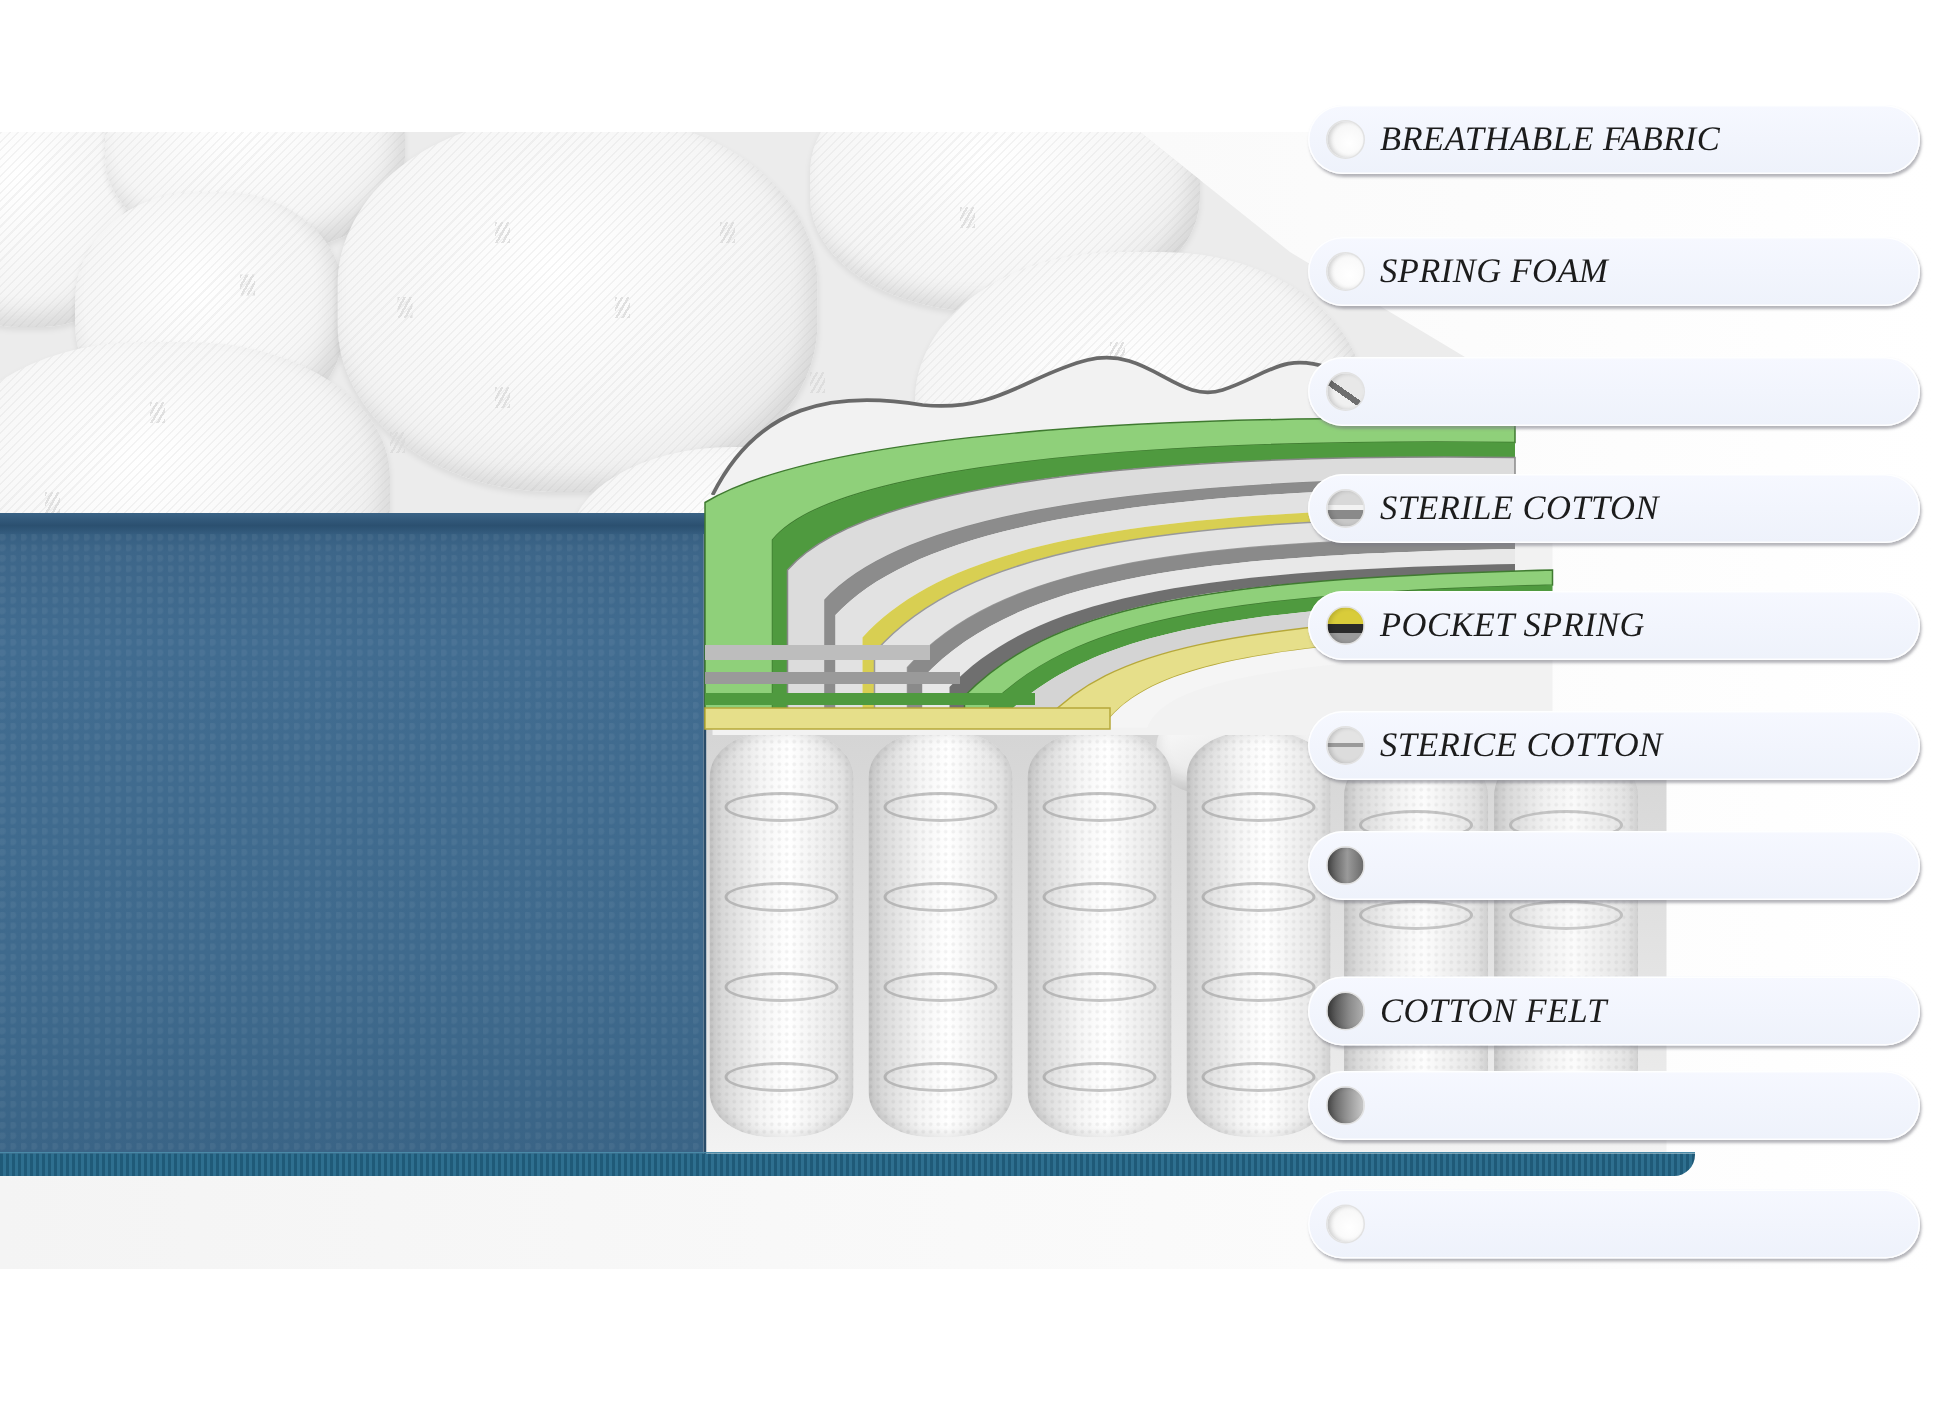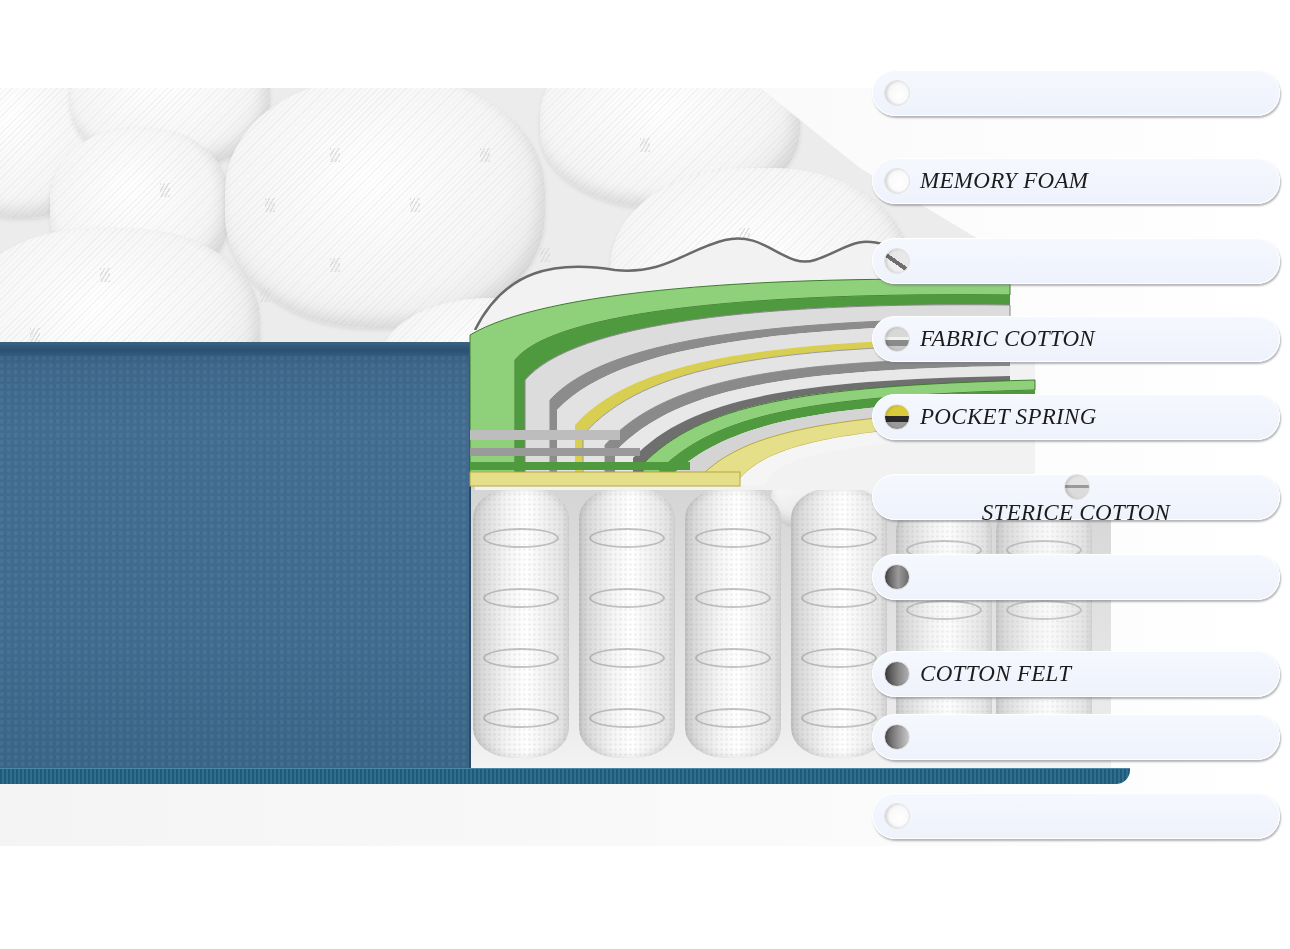--- a/index.html
+++ b/index.html
@@ -202,37 +202,38 @@
     <rect x="5" y="218" width="170" height="8" fill="#9a9a9a"></rect>
     <rect x="5" y="232" width="220" height="8" fill="#4f9a3f"></rect>
     <rect x="5" y="242" width="270" height="14" fill="#e6df8a" stroke="#b6a83a" stroke-width="1"></rect>
   </svg>
 
   <div class="base-trim"></div>
 
   <div class="labels">
     <div class="label-pill" style="top:70px;">
       <span class="label-icon" style="background:radial-gradient(circle at 60% 60%, #ffffff 0%, #f2f2f2 100%);"></span>
+      <span class="label-text">BREATHABLE FABRIC</span>
     </div>
     <div class="label-pill" style="top:158px;">
       <span class="label-icon" style="background:radial-gradient(circle at 60% 60%, #ffffff 0%, #f5f5f5 100%);"></span>
-      <span class="label-text">MEMORY FOAM</span>
+      <span class="label-text">SPRING FOAM</span>
     </div>
     <div class="label-pill" style="top:238px;">
       <span class="label-icon" style="background:linear-gradient(35deg, #f0f0f0 0 40%, #6e6e6e 40% 52%, #e8e8e8 52% 100%);"></span>
     </div>
     <div class="label-pill" style="top:316px;">
       <span class="label-icon" style="background:linear-gradient(180deg, #d8d8d8 0 40%, #f2f2f2 40% 55%, #8a8a8a 55% 80%, #c8c8c8 80% 100%);"></span>
-      <span class="label-text">FABRIC COTTON</span>
+      <span class="label-text">STERILE COTTON</span>
     </div>
     <div class="label-pill" style="top:394px;align-items:center;">
       <span class="label-icon" style="background:linear-gradient(180deg, #d9cc3a 0 45%, #2a2a2a 45% 70%, #9a9a9a 70% 100%);"></span>
       <span class="label-text">POCKET SPRING</span>
     </div>
-    <div class="label-pill" style="top:474px;flex-direction:column;">
+    <div class="label-pill" style="top:474px;">
       <span class="label-icon" style="background:linear-gradient(180deg, #e4e4e4 0 42%, #9a9a9a 42% 55%, #dcdcdc 55% 100%);"></span>
       <span class="label-text">STERICE COTTON</span>
     </div>
     <div class="label-pill" style="top:554px;">
       <span class="label-icon" style="background:linear-gradient(90deg, #4a4a4a 0%, #9a9a9a 55%, #6a6a6a 100%);"></span>
     </div>
     <div class="label-pill" style="top:651px;">
       <span class="label-icon" style="background:linear-gradient(90deg, #3e3e3e 0%, #8a8a8a 60%, #b0b0b0 100%);"></span>
       <span class="label-text">COTTON FELT</span>
     </div>

